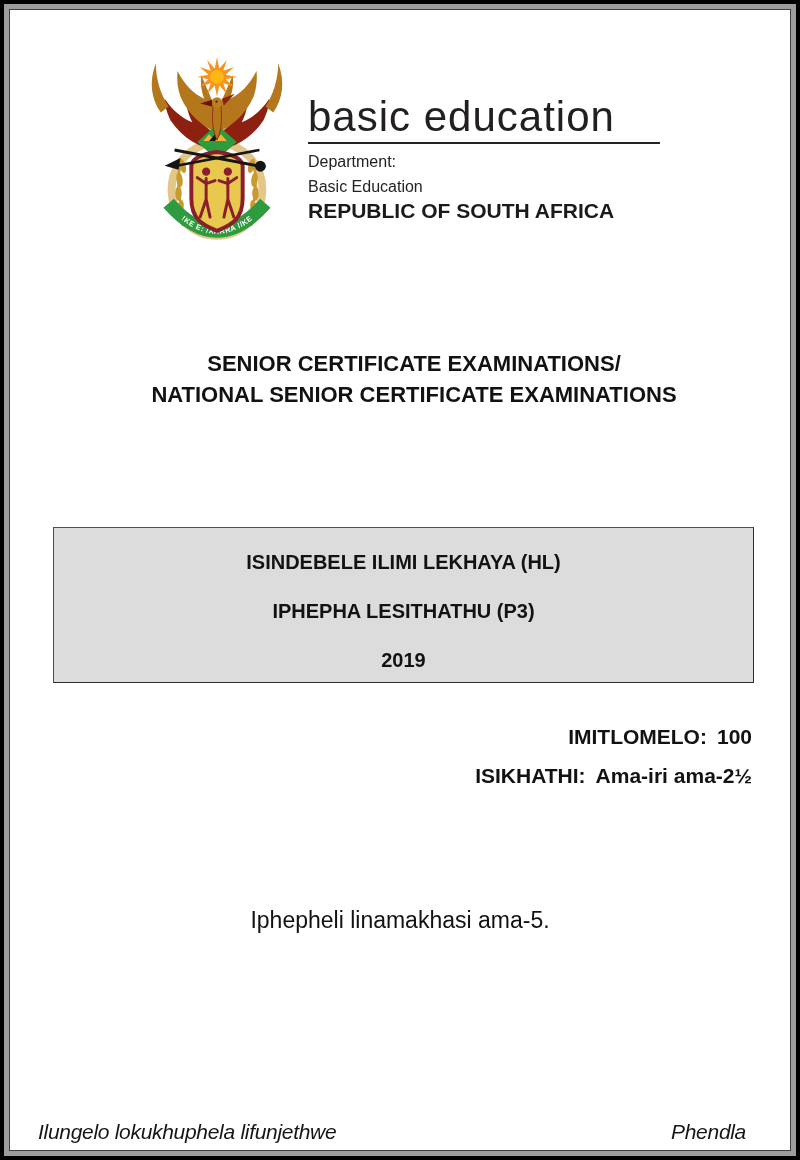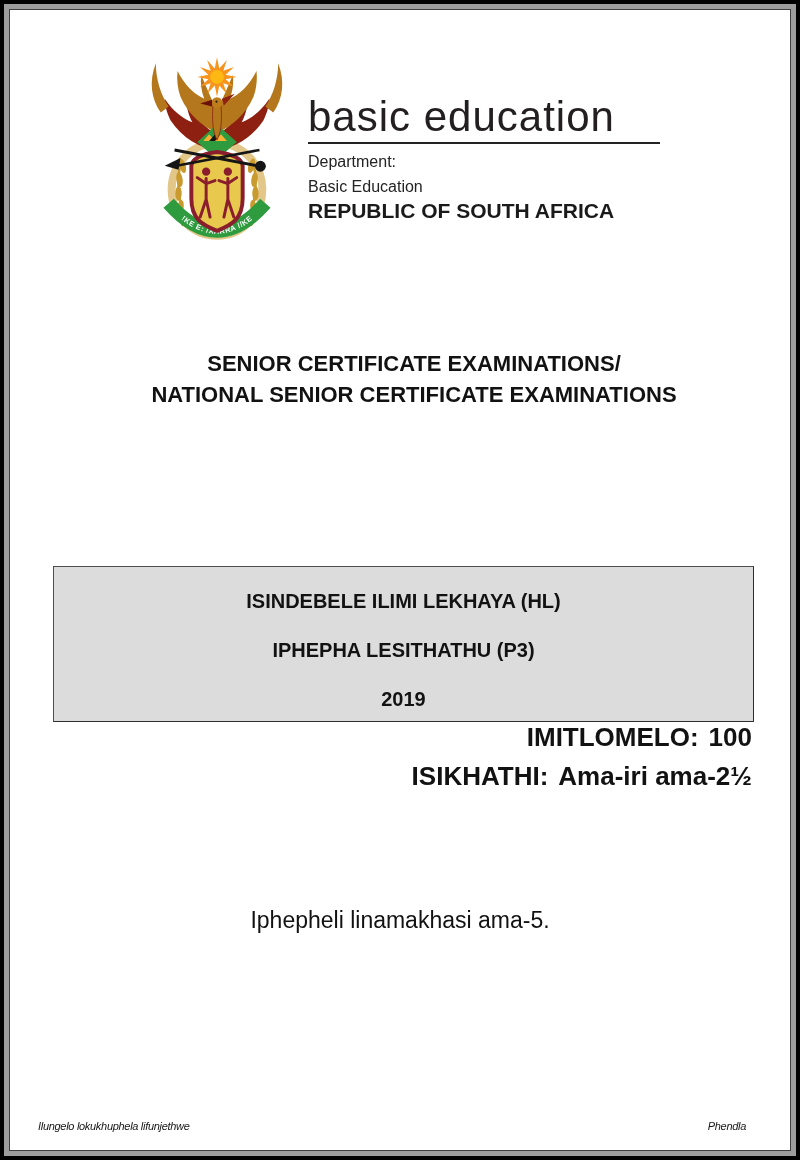--- a/index.html
+++ b/index.html
@@ -25,34 +25,34 @@
 
   
   .main-title{position:absolute;top:338px;left:0;right:0;text-align:center;
     font-weight:bold;font-size:22px;line-height:31px;color:#121212;padding-left:28px;}
 
   
   .subject-box{position:absolute;left:43px;top:517px;width:701px;height:156px;
     box-sizing:border-box;background:#dcdcdc;border:1px solid #4d4d4d;
     border-bottom-color:#2e2e2e;border-right-color:#2e2e2e;
     text-align:center;font-weight:bold;font-size:20px;line-height:49px;
-    padding-top:10px;color:#121212;margin-top:39px;}
+    padding-top:10px;color:#121212;}
 
   
   .details{position:absolute;right:38px;top:717px;text-align:right;
-    font-weight:bold;font-size:26px;line-height:20px;color:#121212;}
+    font-weight:bold;font-size:21px;line-height:20px;color:#121212;}
   .details .row2{margin-top:19px;}
   .details .val{margin-left:10px;}
 
   .pages-note{position:absolute;top:897px;left:0;right:0;text-align:center;
     font-weight:normal;font-size:23px;color:#121212;}
 
   .footer{position:absolute;left:28px;right:44px;top:1110px;
     display:flex;justify-content:space-between;
-    font-style:italic;font-size:11px;letter-spacing:-0.3px;color:#161616;text-align:center;}
+    font-style:italic;font-size:21px;letter-spacing:-0.3px;color:#161616;text-align:center;}
 </style>
 </head>
 <body>
 
 <div class="frame-outer">
  <div class="frame-mid">
   <div class="page">
 
     <svg class="coat" viewBox="0 0 150 190" xmlns="http://www.w3.org/2000/svg">
 

